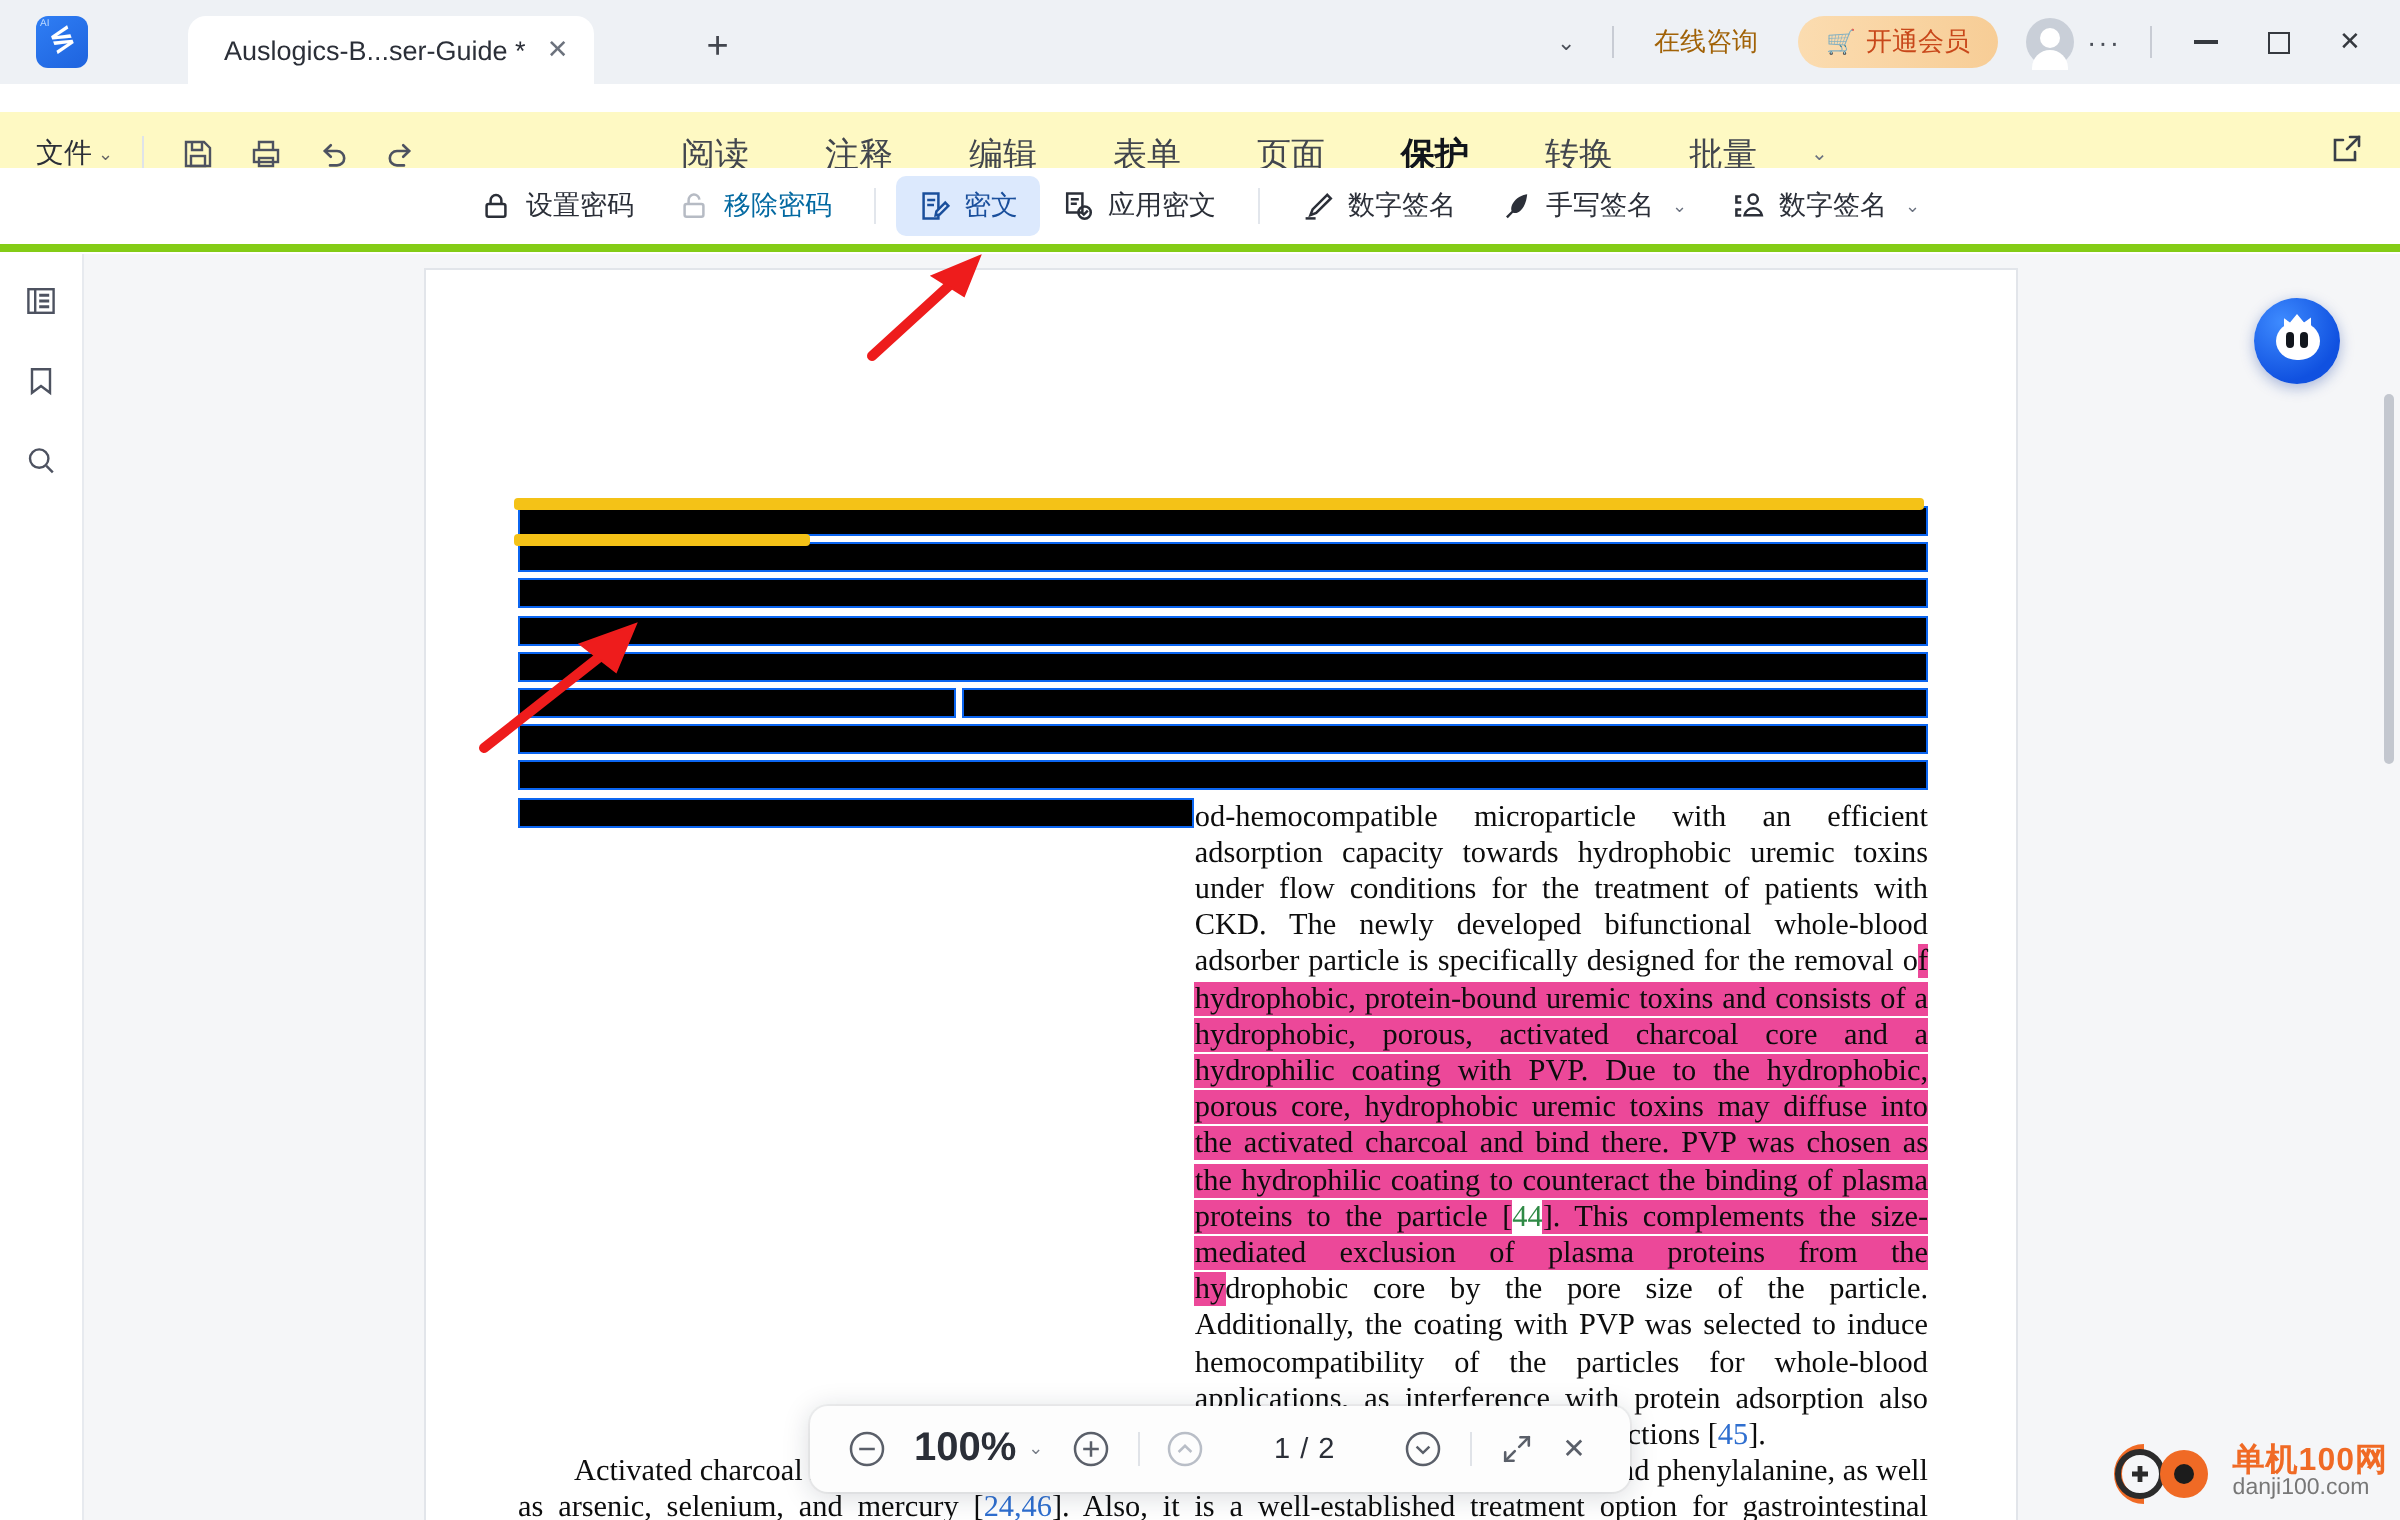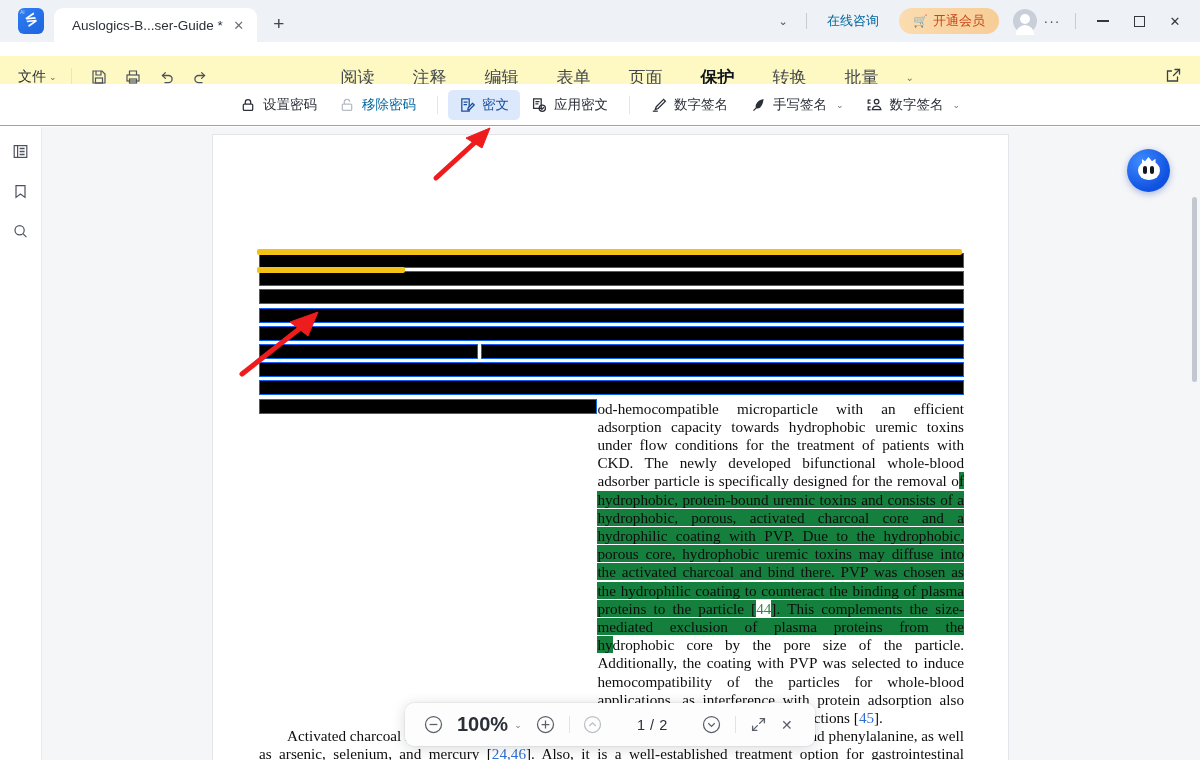--- a/index.html
+++ b/index.html
@@ -8,21 +8,21 @@
     font-family: "Liberation Sans", "DejaVu Sans", sans-serif;
     overflow: hidden;
     background: #ffffff;
   }
   #app { position: relative; width: 1200px; height: 760px; background: #fff; }
 
   
   .titlebar {
     position: absolute; top: 0; left: 0; width: 1200px; height: 42px;
     background: #eef1f5;
-    display: flex; align-items: flex-end;
+    display: flex; align-items: flex-end; gap: 40px;
   }
   .app-logo {
     width: 26px; height: 26px; margin: 0 10px 8px 18px;
     border-radius: 6px;
     background: linear-gradient(145deg,#2f7ef4,#1e63de);
     position: relative; flex: none;
   }
   .app-logo:after {
     content: "≶"; position: absolute; left: 0; right: 0; top: 2px;
     text-align: center; color: #fff; font-size: 15px; font-weight: bold;
@@ -50,21 +50,21 @@
   }
   .title-right {
     margin-left: auto; display: flex; align-items: center;
     height: 42px; padding-right: 8px; gap: 2px;
   }
   .tr-chevron {
     width: 26px; height: 26px; display:flex; align-items:center; justify-content:center;
     color:#4a4f58; font-size: 11px;
   }
   .vsep { width: 1px; height: 16px; background: #c8ccd4; margin: 0 8px; }
-  .tr-link { font-size: 13px; color: #0369a1; padding: 0 10px; white-space: nowrap; }
+  .tr-link { font-size: 13px; color: #a16207; padding: 0 10px; white-space: nowrap; }
   .vip-btn {
     display: flex; align-items: center; gap: 5px;
     height: 26px; padding: 0 14px; border-radius: 13px;
     background: linear-gradient(90deg,#fbdcb0,#f7cd96);
     color: #c8471a; font-size: 13px; white-space: nowrap;
     margin: 0 8px;
   }
   .vip-cart { font-size: 12px; color:#e24b16; }
   .avatar-btn {
     width: 24px; height: 24px; border-radius: 50%;
@@ -107,21 +107,21 @@
   .mm-item.active:after {
     content:""; position:absolute; bottom: 6px; left:50%; transform:translateX(-50%);
     width: 22px; height: 2.5px; background:#1a73e8; border-radius:2px;
   }
   .mm-caret { font-size: 10px; color:#6b7280; padding: 0 8px; }
   .share-icon { margin-left:auto; margin-right: 18px; color:#3a3f48; }
 
   
   .toolbar {
     position: absolute; top: 84px; left: 0; width: 1200px; height: 42px;
-    background: #fff; border-bottom: 1px solid #84cc16;
+    background: #fff; border-bottom: 4px solid #84cc16;
     display: flex; align-items: center; justify-content: center;
   }
   .tb-inner { display:flex; align-items:center; }
   .tb-btn {
     display:flex; align-items:center; gap: 7px;
     height: 30px; padding: 0 11px; border-radius: 5px;
     font-size: 13.5px; color: #2b2f38; white-space: nowrap;
   }
   .tb-btn.active { background: #dce9fd; color: #1a4f9c; }
   .tb-btn.disabled { color: #0369a1; }
@@ -163,21 +163,21 @@
   }
   .redact-block { margin-bottom: 1px; }
   .rline { position: relative; height: 15px; margin-bottom: 3.2px; display:flex; }
   .rbar {
     background:#000; border: 1.6px solid #0b65f0; height: 15px;
   }
   .hl-yellow {
     position:absolute; left:-2px; top:-4px; height: 6px;
     background:#f4c217; border-radius: 2px;
   }
-  .mark { background:#15803d; }
+  .mark { background:#ec4899; }
   .ref { color:#2f6fd0; }
   .ref-g { color:#2f8a46; }
   .indent { text-indent: 28px; }
   p.para { margin: 0; }
 
   
   .arrow { position:absolute; pointer-events:none; }
 
   
   .zoombar {
@@ -561,14 +561,29 @@
       <svg width="17" height="17" viewBox="0 0 17 17" fill="none" stroke="#5a5f69" stroke-width="1.3" stroke-linecap="round">
         <path d="M10.2 2.6h4.2v4.2"></path>
           <path d="M14.4 2.6 9.6 7.4"></path>
         <path d="M6.8 14.4H2.6v-4.2"></path>
           <path d="m2.6 14.4 4.8-4.8"></path>
       </svg>
     </div>
     <div class="zb-ic">✕</div>
   </div>
 
+  <div class="watermark">
+    <div class="wm-mark">
+      <svg width="56" height="34" viewBox="0 0 56 34">
+        <path d="M18 4a13 13 0 1 0 0 26" fill="none" stroke="#f06a25" stroke-width="4"></path>
+        <circle cx="16" cy="17" r="11" fill="none" stroke="#2b2b2b" stroke-width="3"></circle>
+        <path d="M12 17h8M16 13v8" stroke="#2b2b2b" stroke-width="2.4"></path>
+        <circle cx="38" cy="17" r="12" fill="#f06a25"></circle>
+        <circle cx="38" cy="17" r="5" fill="#1c1c1c"></circle>
+      </svg>
+    </div>
+    <div class="wm-txt">
+      <div class="wm-t1">单机100网</div>
+      <div class="wm-t2">danji100.com</div>
+    </div>
+  </div>
 
 </div>
 
 </body></html>

